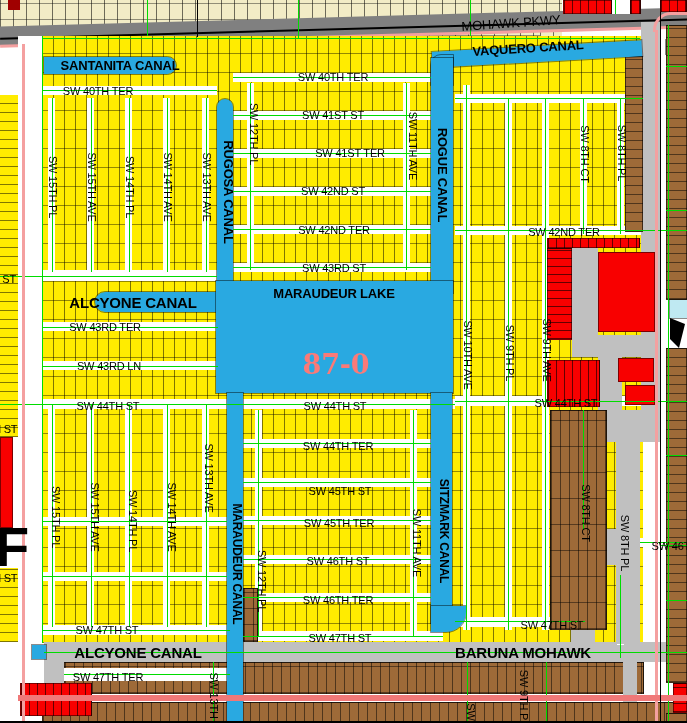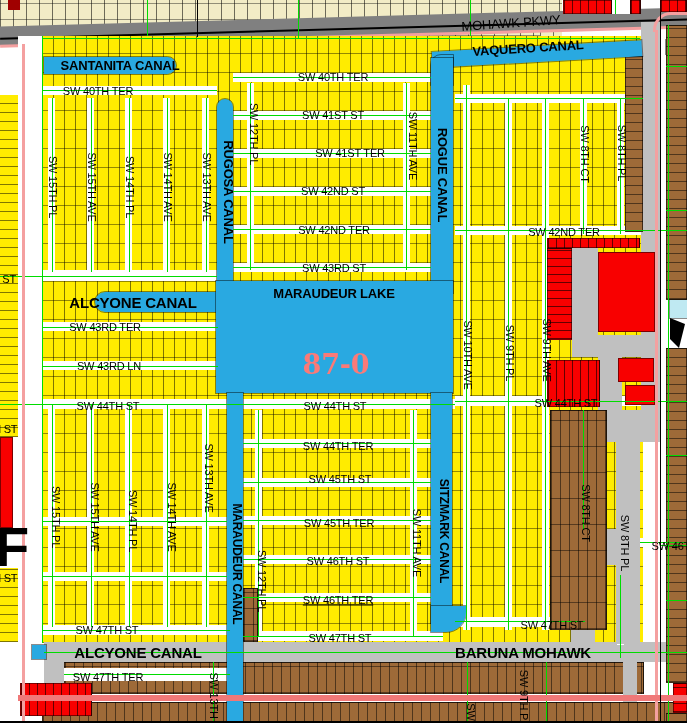--- a/index.html
+++ b/index.html
@@ -252,24 +252,24 @@
     <div class="lbl" style="left: 109px; top: 366px; font-size: 11px; font-weight: 400; transform: translate(-50%, -50%);">SW 43RD LN</div>
     <div class="lbl" style="left: 336px; top: 364px; font-size: 27px; font-weight: 700; font-family: &quot;DejaVu Serif&quot;, &quot;Liberation Serif&quot;, serif; color: rgb(250, 122, 120); transform: translate(-50%, -50%);">87-0</div>
     <div class="lbl" style="left: 108px; top: 406px; font-size: 11px; font-weight: 400; transform: translate(-50%, -50%);">SW 44TH ST</div>
     <div class="lbl" style="left: 335px; top: 406px; font-size: 11px; font-weight: 400; transform: translate(-50%, -50%);">SW 44TH ST</div>
     <div class="lbl" style="left: 566px; top: 403px; font-size: 11px; font-weight: 400; transform: translate(-50%, -50%);">SW 44TH ST</div>
     <div class="lbl" style="left: -14px; top: 429px; font-size: 11px; font-weight: 400; transform: translate(-50%, -50%);">SW 44TH ST</div>
     <div class="lbl" style="left: 467px; top: 355px; font-size: 11px; font-weight: 400; transform: translate(-50%, -50%) rotate(90deg);">SW 10TH AVE</div>
     <div class="lbl" style="left: 509px; top: 353px; font-size: 11px; font-weight: 400; transform: translate(-50%, -50%) rotate(90deg);">SW 9TH PL</div>
     <div class="lbl" style="left: 546px; top: 350px; font-size: 11px; font-weight: 400; transform: translate(-50%, -50%) rotate(90deg);">SW 9TH AVE</div>
     <div class="lbl" style="left: 338px; top: 446px; font-size: 11px; font-weight: 400; transform: translate(-50%, -50%);">SW 44TH TER</div>
-    <div class="lbl" style="left: 340px; top: 479px; font-size: 11px; font-weight: 400; transform: translate(-50%, -50%); text-align: right;">SW 45TH ST</div>
+    <div class="lbl" style="left: 340px; top: 491px; font-size: 11px; font-weight: 400; transform: translate(-50%, -50%); text-align: right;">SW 45TH ST</div>
     <div class="lbl" style="left: 339px; top: 523px; font-size: 11px; font-weight: 400; transform: translate(-50%, -50%);">SW 45TH TER</div>
     <div class="lbl" style="left: 338px; top: 561px; font-size: 11px; font-weight: 400; transform: translate(-50%, -50%);">SW 46TH ST</div>
-    <div class="lbl" style="left: 338px; top: 600px; font-size: 11px; font-weight: 400; transform: translate(-50%, -50%); text-decoration: underline;">SW 46TH TER</div>
+    <div class="lbl" style="left: 338px; top: 600px; font-size: 11px; font-weight: 400; transform: translate(-50%, -50%);">SW 46TH TER</div>
     <div class="lbl" style="left: -14px; top: 578px; font-size: 11px; font-weight: 400; transform: translate(-50%, -50%);">SW 46TH ST</div>
     <div class="lbl" style="left: 683px; top: 546px; font-size: 11px; font-weight: 400; transform: translate(-50%, -50%);">SW 46TH ST</div>
     <div class="lbl" style="left: 55px; top: 517px; font-size: 11px; font-weight: 400; transform: translate(-50%, -50%) rotate(90deg);">SW 15TH PL</div>
     <div class="lbl" style="left: 94px; top: 517px; font-size: 11px; font-weight: 400; transform: translate(-50%, -50%) rotate(90deg);">SW 15TH AVE</div>
     <div class="lbl" style="left: 132px; top: 521px; font-size: 11px; font-weight: 400; transform: translate(-50%, -50%) rotate(90deg);">SW 14TH PL</div>
     <div class="lbl" style="left: 171px; top: 517px; font-size: 11px; font-weight: 400; transform: translate(-50%, -50%) rotate(90deg);">SW 14TH AVE</div>
     <div class="lbl" style="left: 208px; top: 478px; font-size: 11px; font-weight: 400; transform: translate(-50%, -50%) rotate(90deg);">SW 13TH AVE</div>
     <div class="lbl" style="left: 261px; top: 581px; font-size: 11px; font-weight: 400; transform: translate(-50%, -50%) rotate(90deg);">SW 12TH PL</div>
     <div class="lbl" style="left: 416px; top: 543px; font-size: 11px; font-weight: 400; transform: translate(-50%, -50%) rotate(90deg);">SW 11TH AVE</div>
     <div class="lbl" style="left: 585px; top: 513px; font-size: 11px; font-weight: 400; transform: translate(-50%, -50%) rotate(90deg);">SW 8TH CT</div>

